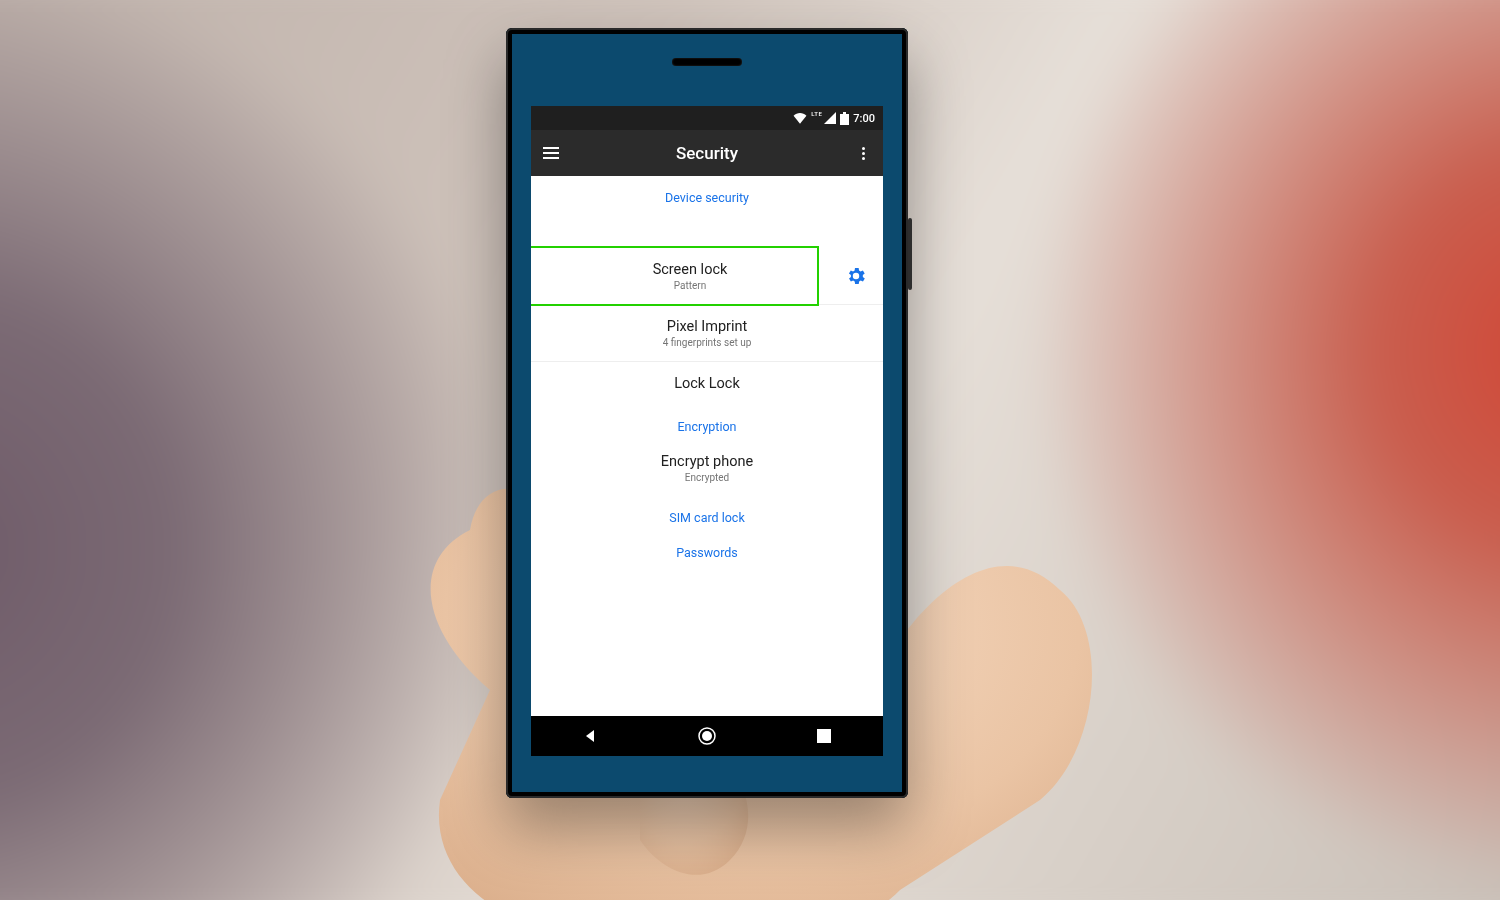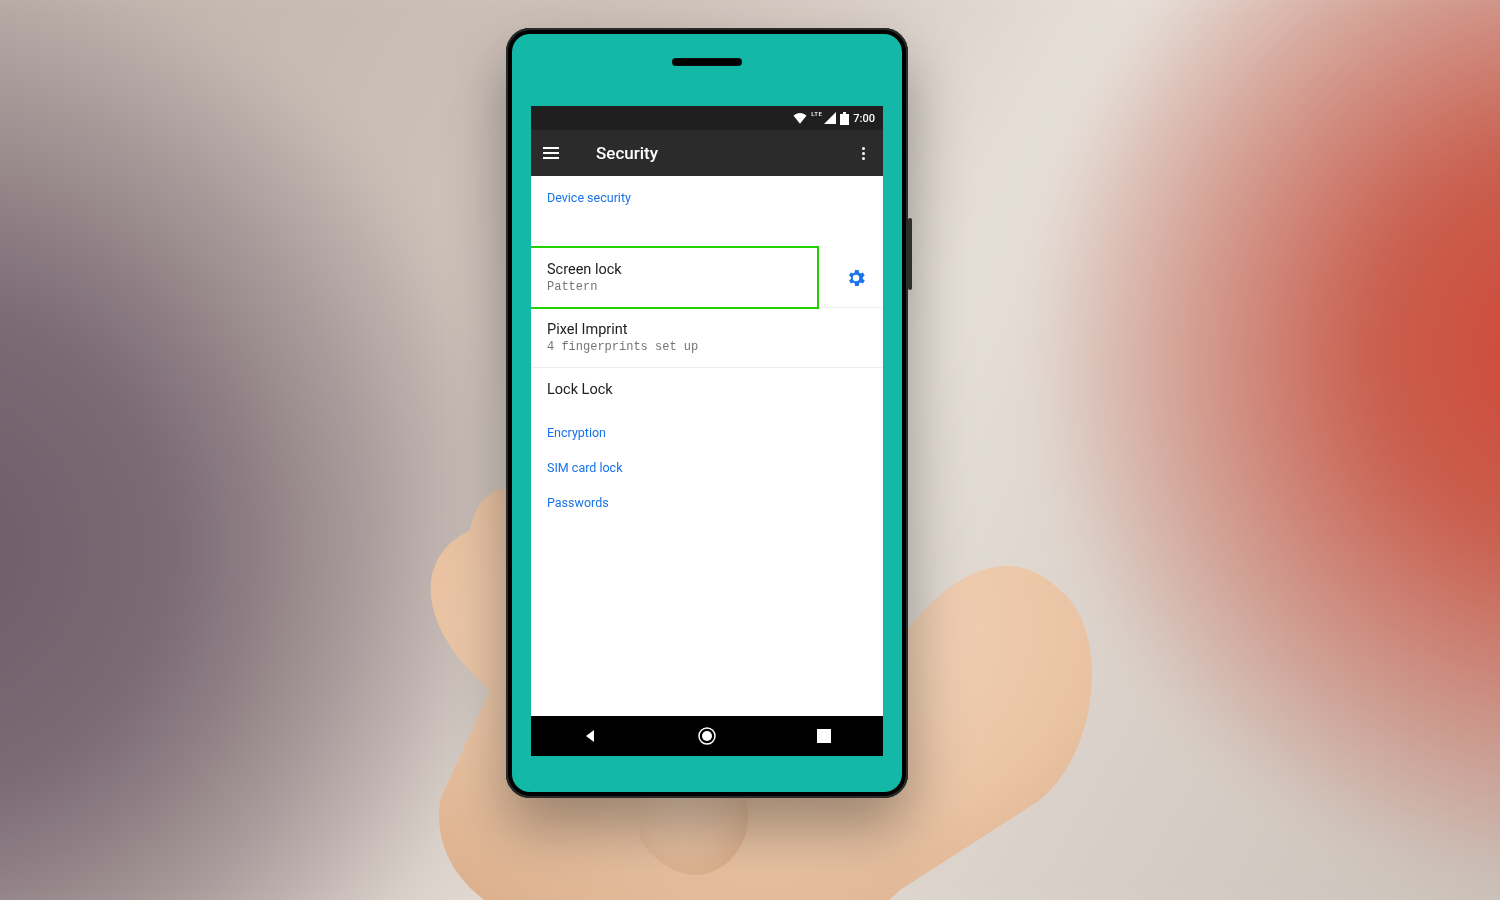--- a/index.html
+++ b/index.html
@@ -34,26 +34,27 @@
   }
   .hand svg { width: 100%; height: 100%; }
 
   
   .phone {
     position: absolute;
     left: 506px;
     top: 28px;
     width: 402px;
     height: 770px;
-    background: #14b8a6;
-    border-radius: 24px;
+    background: #0c4a6e;
+    border-radius: 6px;
     box-shadow:
       0 30px 60px rgba(0,0,0,0.35),
       inset 0 0 0 2px #2a2a2a,
       inset 0 0 0 6px #000;
+    text-align: center;
   }
   .phone::before { 
     content: "";
     position: absolute;
     top: 30px;
     left: 50%;
     transform: translateX(-50%);
     width: 70px;
     height: 8px;
     background: #000;
@@ -169,24 +170,23 @@
     align-items: center;
     gap: 12px;
     cursor: pointer;
   }
   .row .text { flex: 1; }
   .row .primary {
     font-size: 14.5px;
     color: #212121;
   }
   .row .secondary {
-    font-size: 12px;
+    font-size: 10px;
     color: #757575;
     margin-top: 2px;
-    font-family: Liberation Mono, monospace;
   }
   .divider {
     height: 1px;
     background: #eeeeee;
     margin: 0;
   }
   .gear {
     color: #1a73e8;
     width: 22px;
     height: 22px;
@@ -339,20 +339,26 @@
       <div class="divider"></div>
 
       <div class="row">
         <div class="text">
           <div class="primary">Lock Lock</div>
         </div>
       </div>
 
       <div class="section-header">Encryption</div>
 
+      <div class="row">
+        <div class="text">
+          <div class="primary">Encrypt phone</div>
+          <div class="secondary">Encrypted</div>
+        </div>
+      </div>
 
       <div class="section-header">SIM card lock</div>
 
 
       <div class="section-header">Passwords</div>
 
 
     </div>
 
     <div class="navbar">

